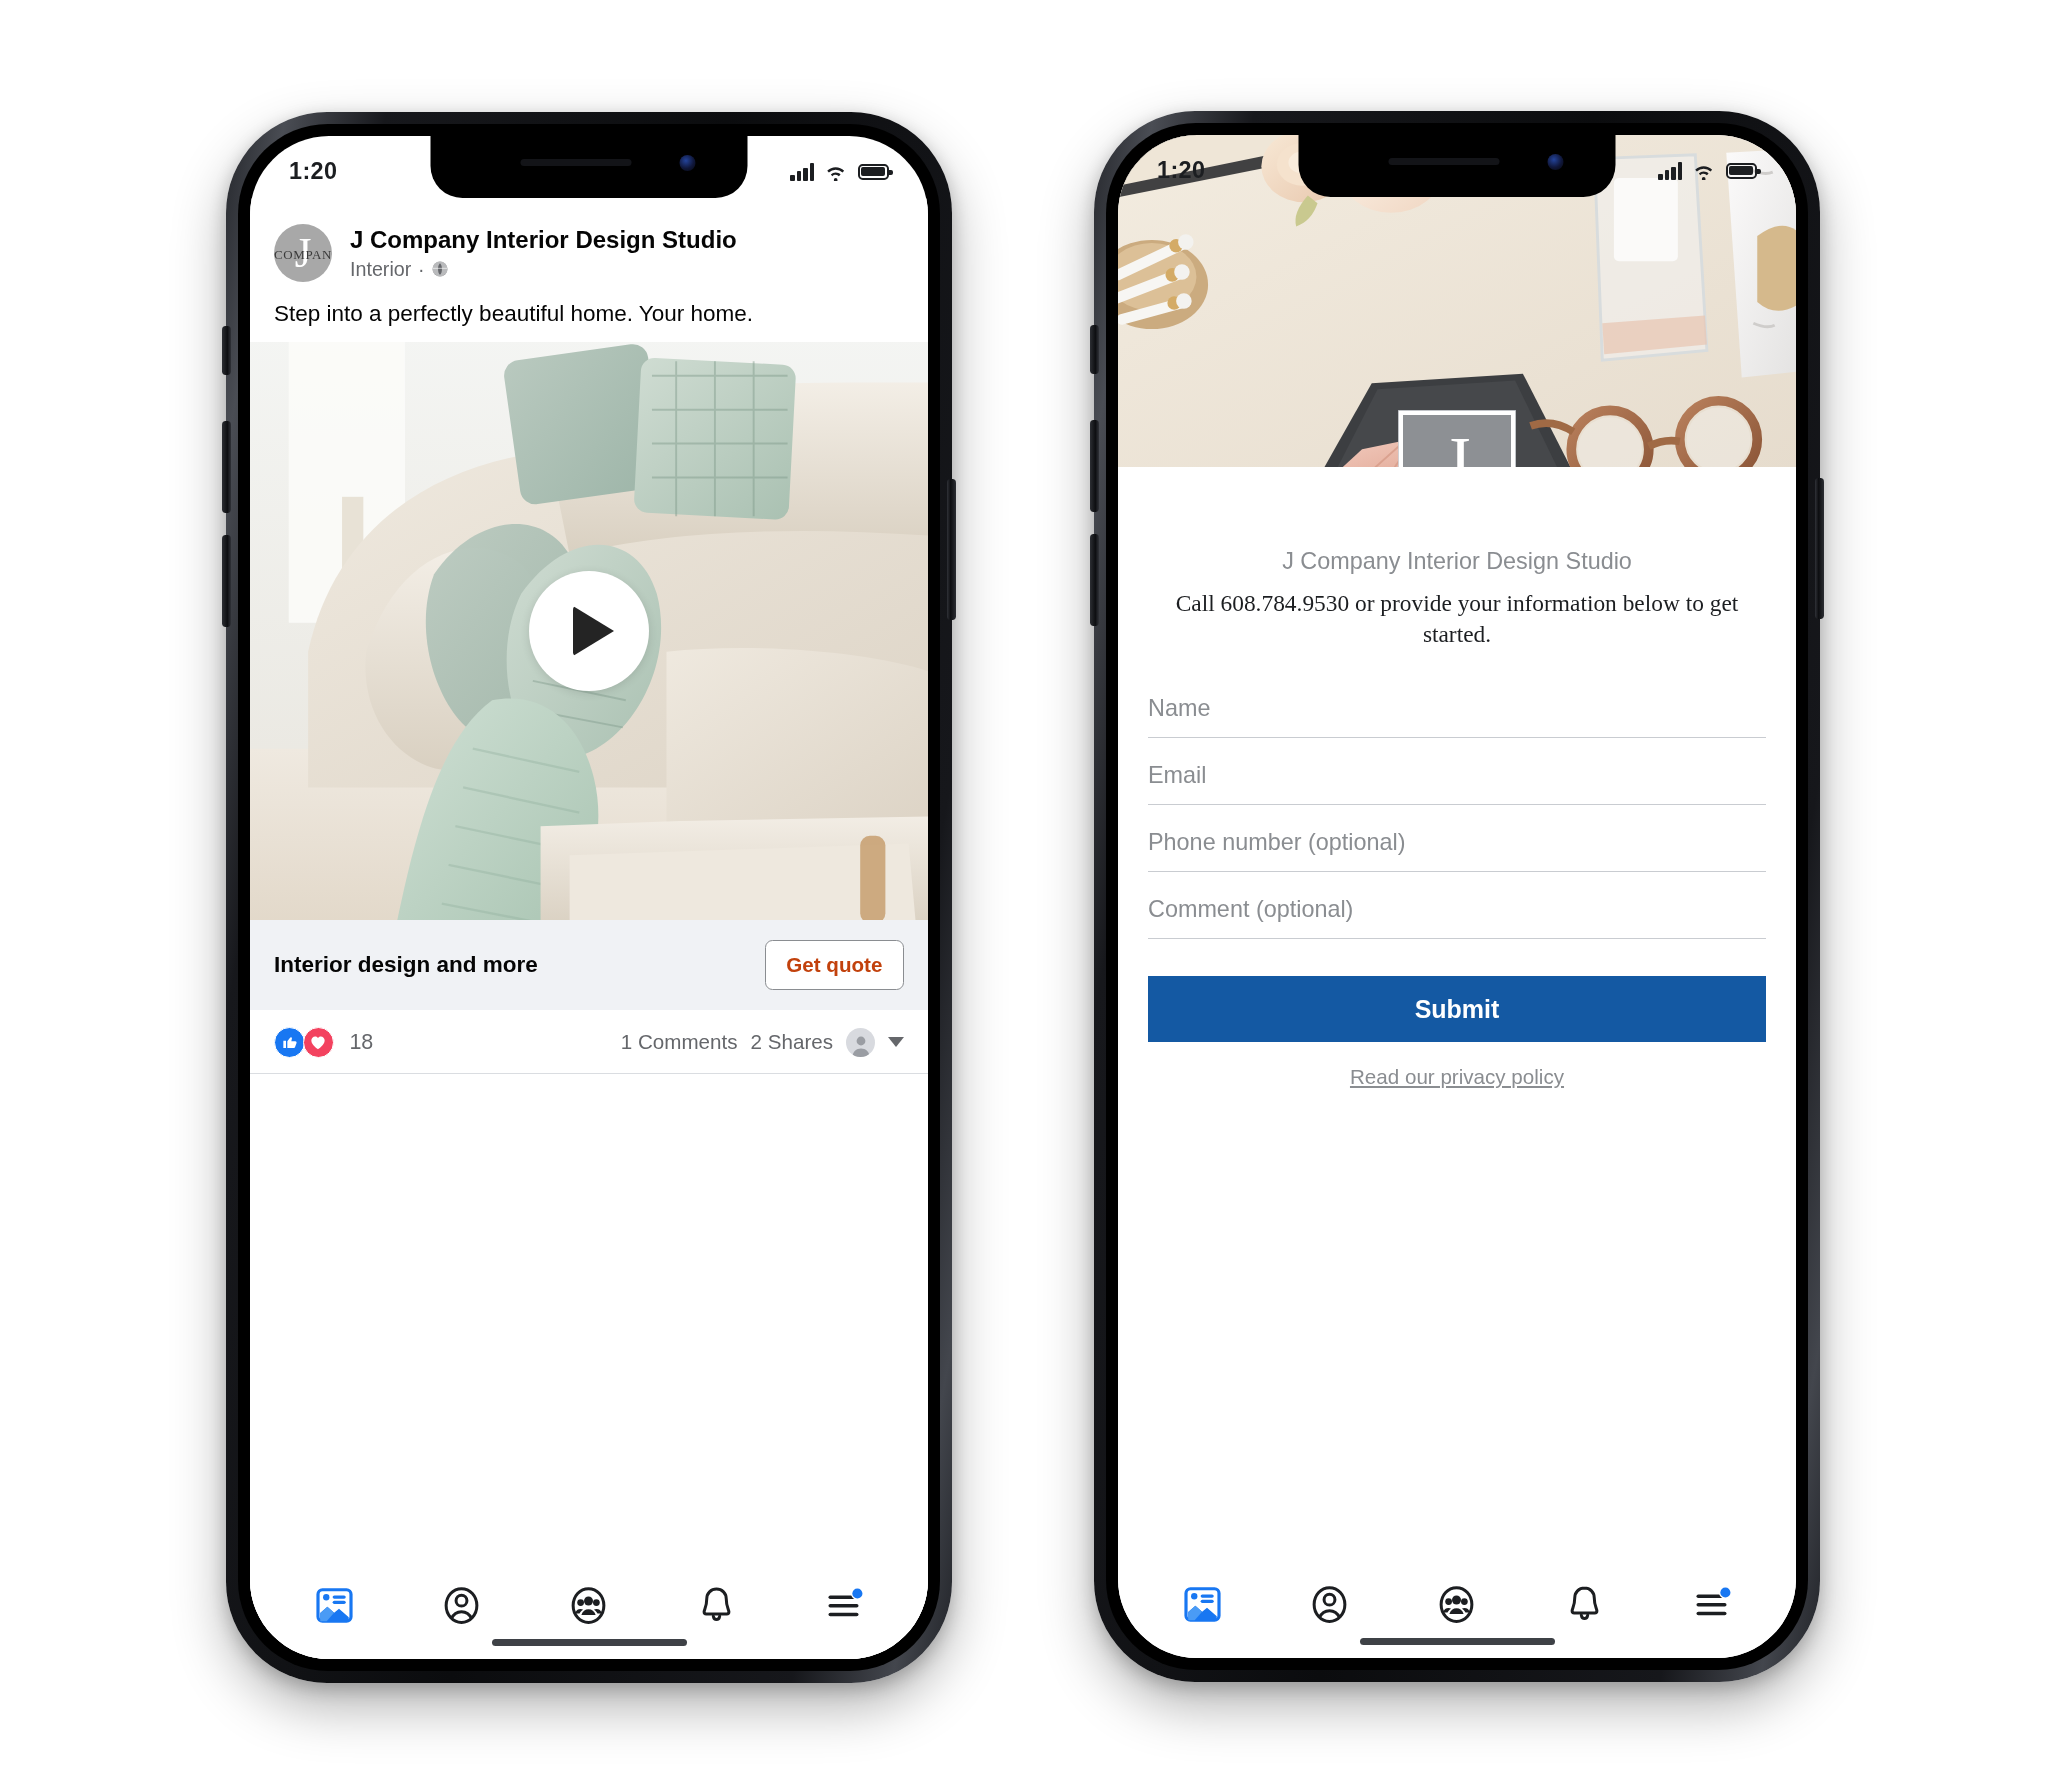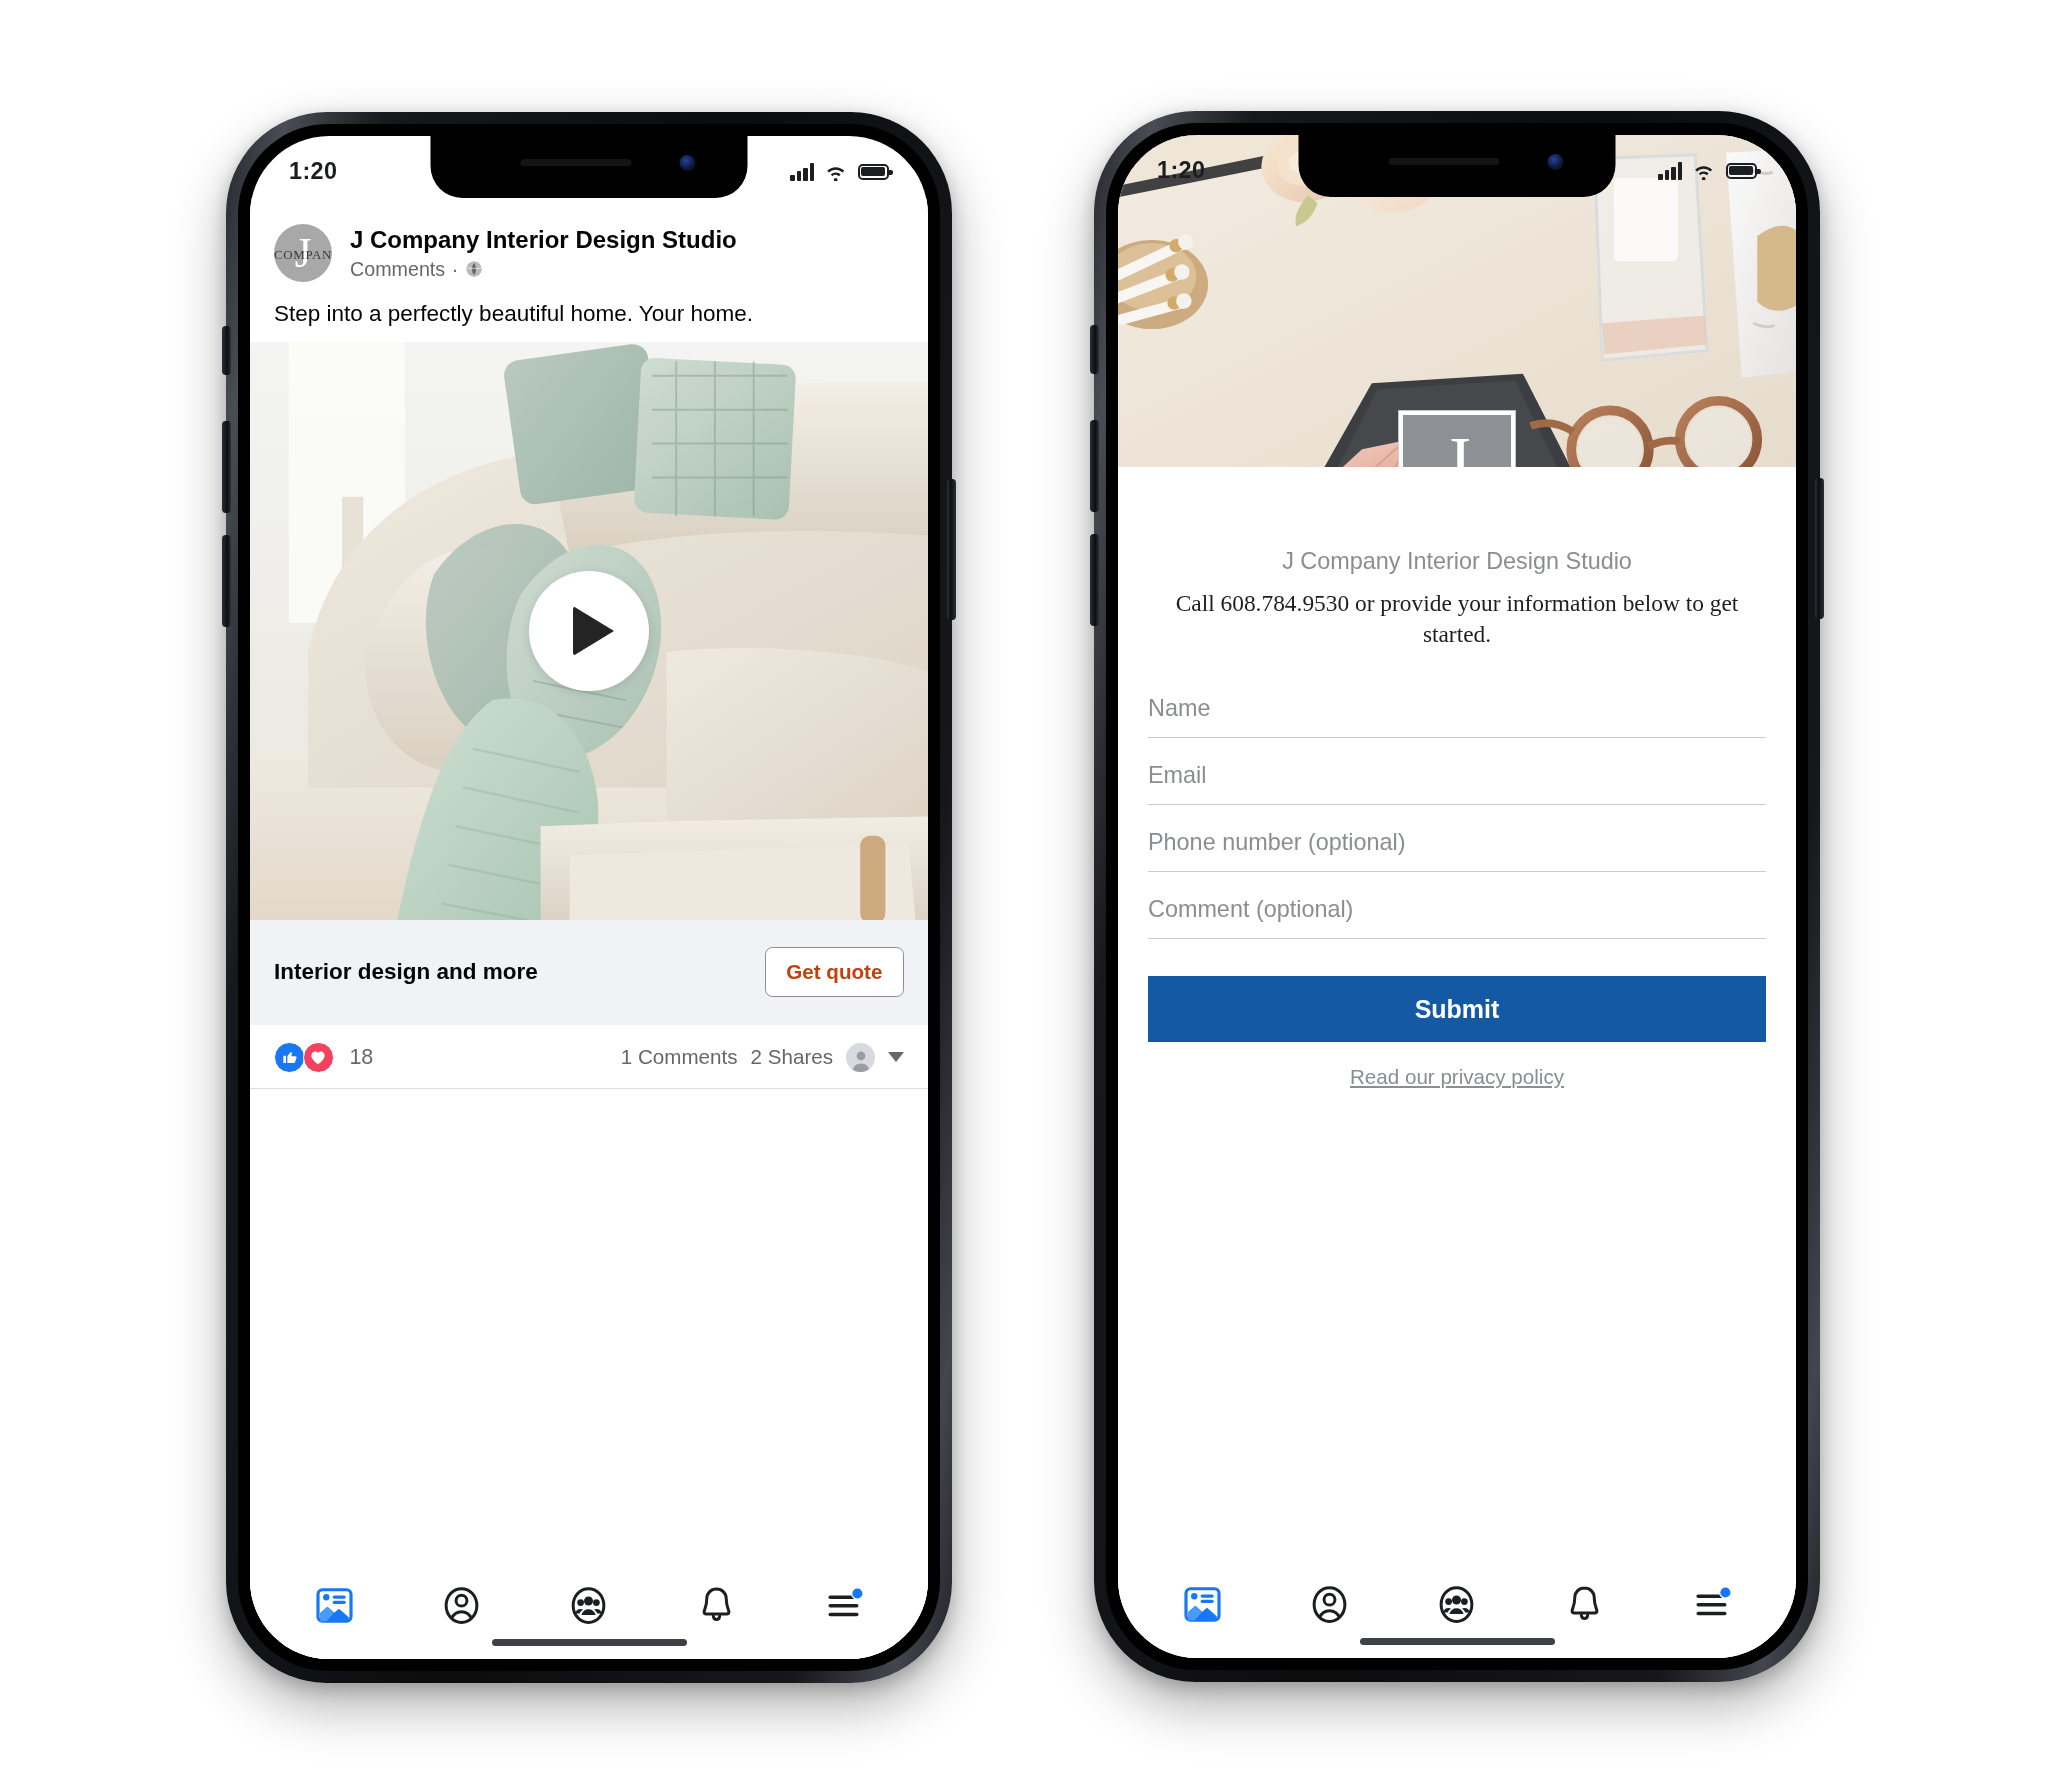--- a/index.html
+++ b/index.html
@@ -107,21 +107,21 @@
   .play .tri {
     width: 0; height: 0; margin-left: 9.4px;
     border-left: 41px solid #242424;
     border-top: 25px solid transparent;
     border-bottom: 25px solid transparent;
     border-radius: 3.7px;
   }
 
   .cta {
     display: flex; align-items: center; justify-content: space-between;
-    background: #f0f2f5; padding: 20.6px 24px; height: 105px;
+    background: #f0f2f5; padding: 20.6px 24px; height: 90px;
   }
   .cta-title { font-size: 22.5px; font-weight: 700; color: #050505; }
   .cta-btn {
     border: 1.5px solid #8a8d91; border-radius: 7.5px; background: #fff;
     padding: 12px 20.6px; font-size: 20.6px; font-weight: 600; color: #c2410c;
     white-space: nowrap;
   }
 
   .engage {
     display: flex; align-items: center; padding: 17px 24px 15px 24px;
@@ -227,21 +227,21 @@
       <div class="feed">
 
         <div class="post-head">
           <div class="avatar">
             <span class="j">J</span>
             <span class="co">COMPANY</span>
           </div>
           <div>
             <div class="post-name">J Company Interior Design Studio</div>
             <div class="post-meta">
-              <span>Comments</span>
+              <span>Interior</span>
               <span>·</span>
               <svg class="globe" viewBox="0 0 24 24">
                 <circle cx="12" cy="12" r="10" fill="#65676b"></circle>
                 <path d="M12 2a10 10 0 0 0 0 20 10 10 0 0 0 0-20zm0 2.2c1.6 1.3 2.6 4 2.6 7.8S13.6 18.5 12 19.8C10.4 18.5 9.4 15.8 9.4 12S10.4 5.5 12 4.2z" fill="#fff" opacity=".55"></path>
                 <path d="M2.4 10.4h19.2v1.6H2.4z" fill="#fff" opacity=".5"></path>
               </svg>
             </div>
           </div>
         </div>
 

